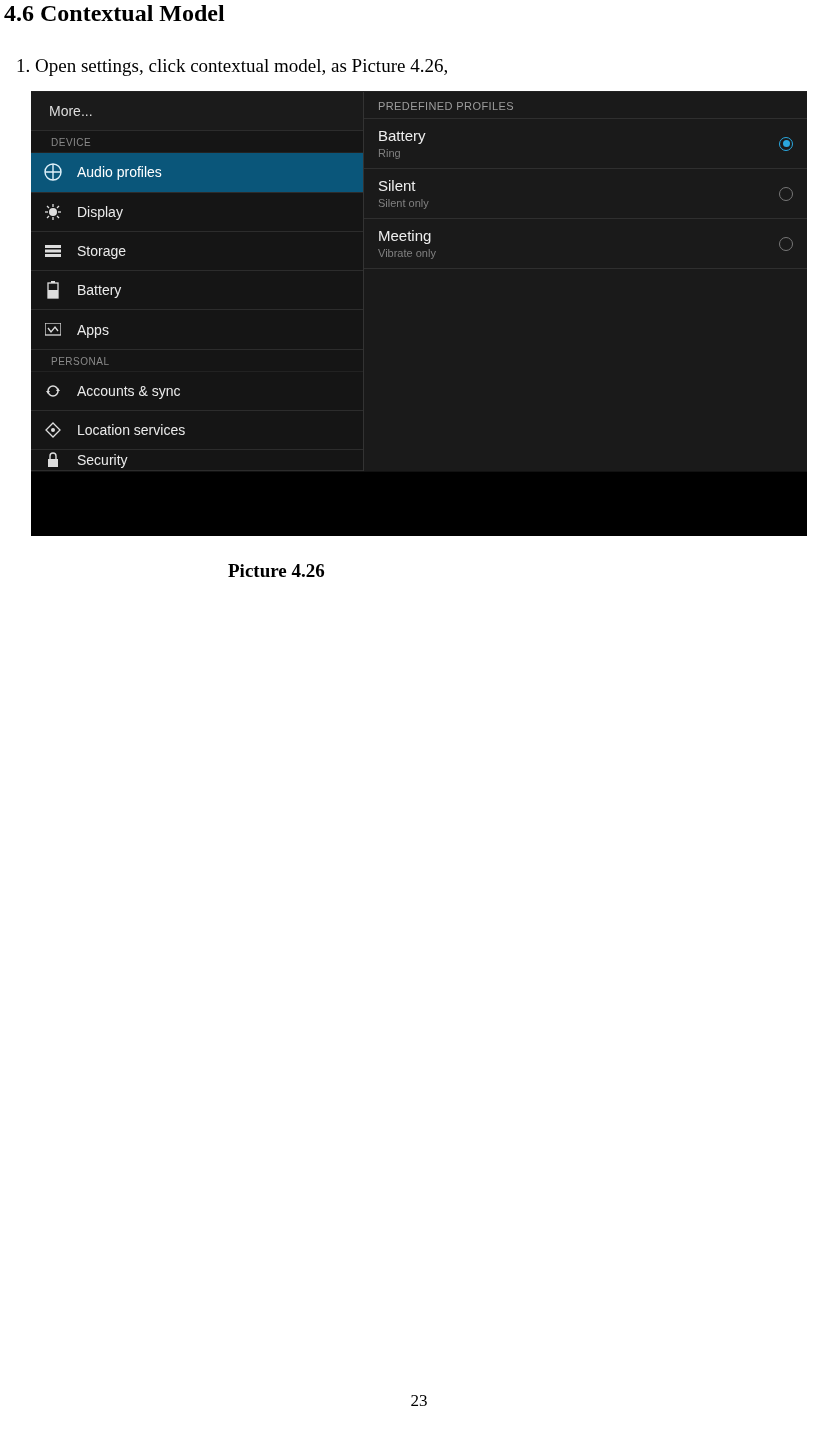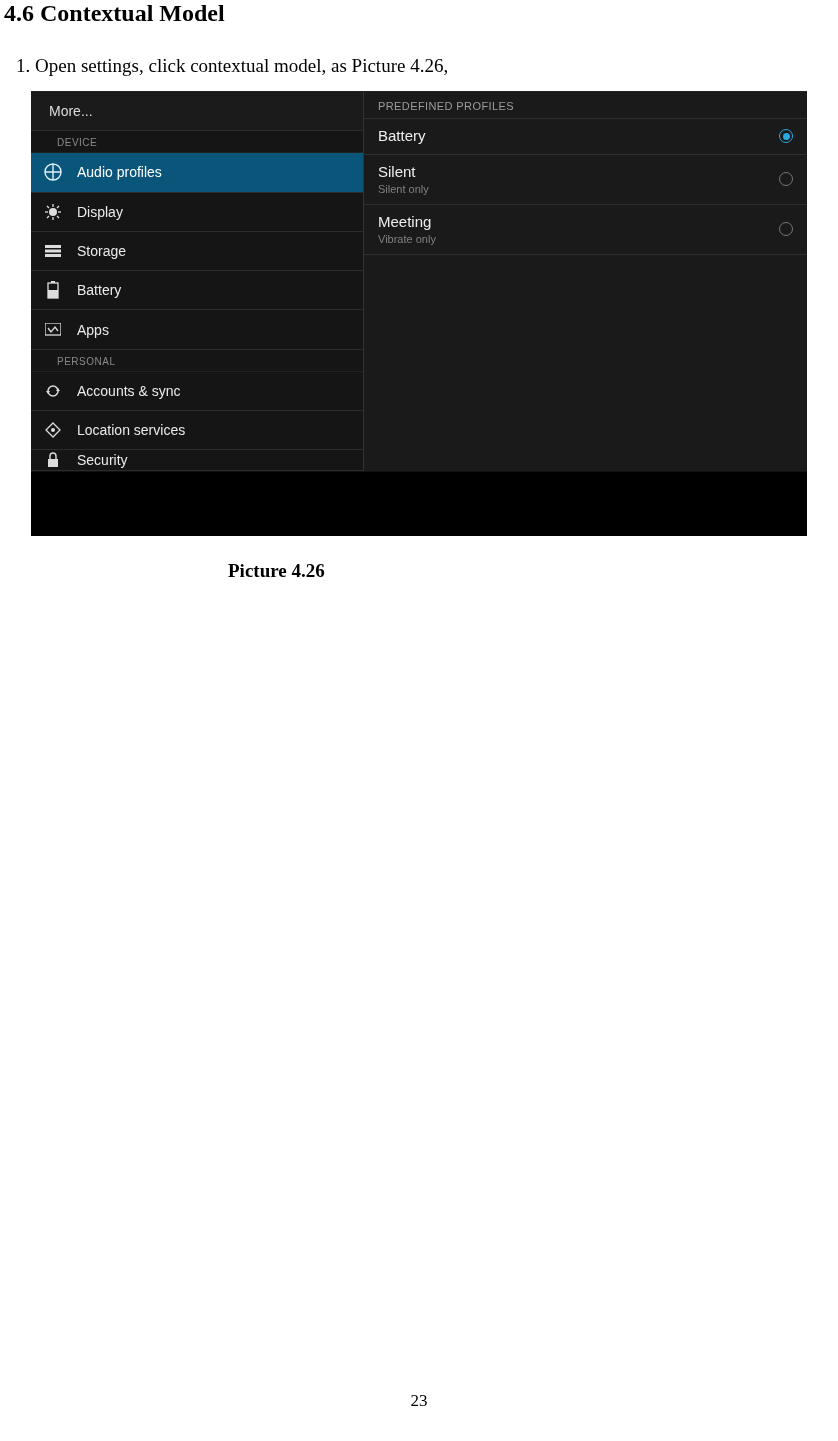--- a/index.html
+++ b/index.html
@@ -119,21 +119,21 @@
   }
   .sb-item.more {
     background: #1b1b1b;
     padding-left: 18px;
     color: #ddd;
   }
   .sb-header {
     font-size: 10px;
     color: #8a8a8a;
     letter-spacing: 0.5px;
-    padding: 6px 26px 4px;
+    padding: 6px 20px 4px;
     border-bottom: 1px solid #222;
   }
   .sb-item .sb-icon {
     width: 20px;
     height: 20px;
     margin-right: 14px;
     display: flex;
     align-items: center;
     justify-content: center;
   }
@@ -329,20 +329,21 @@
         <span>Security</span>
       </div>
     </div>
 
     <div class="detail">
       <div class="detail-header">PREDEFINED PROFILES</div>
 
       <div class="profile-row">
         <div class="profile-texts">
           <div class="profile-title">Battery</div>
+          <div class="profile-sub">Ring</div>
         </div>
         <span class="radio selected"></span>
       </div>
 
       <div class="profile-row">
         <div class="profile-texts">
           <div class="profile-title">Silent</div>
           <div class="profile-sub">Silent only</div>
         </div>
         <span class="radio"></span>

